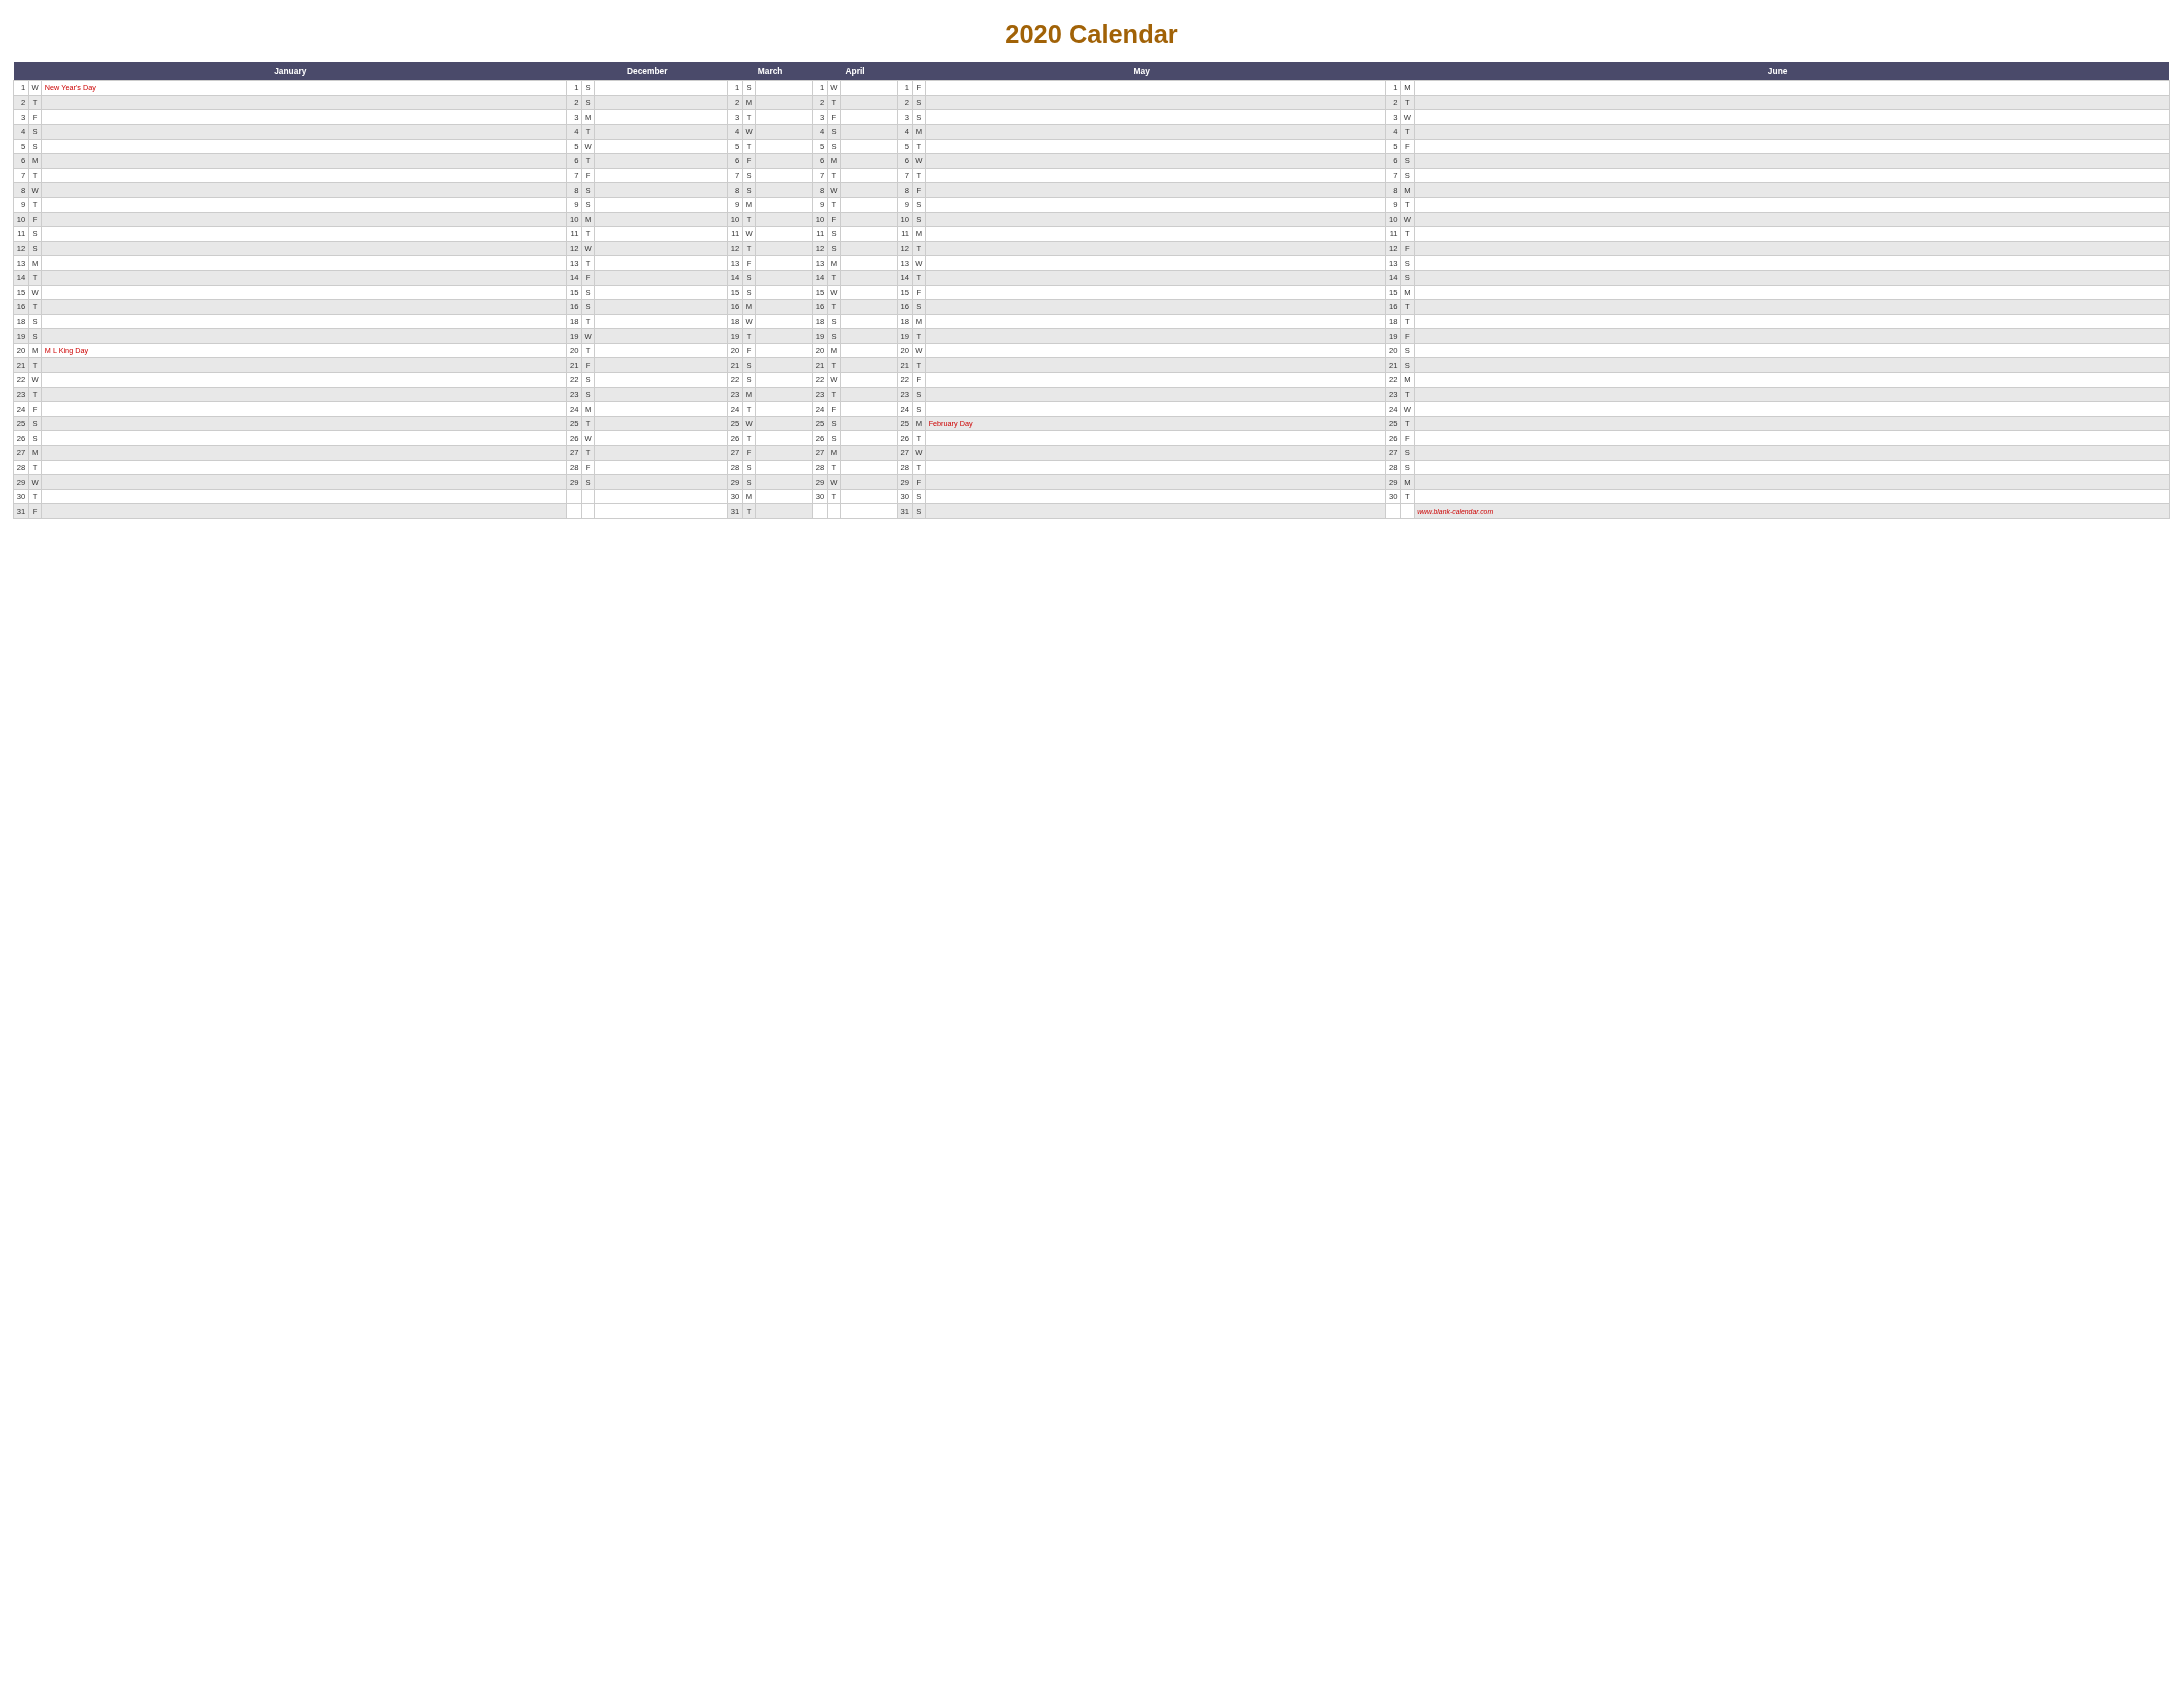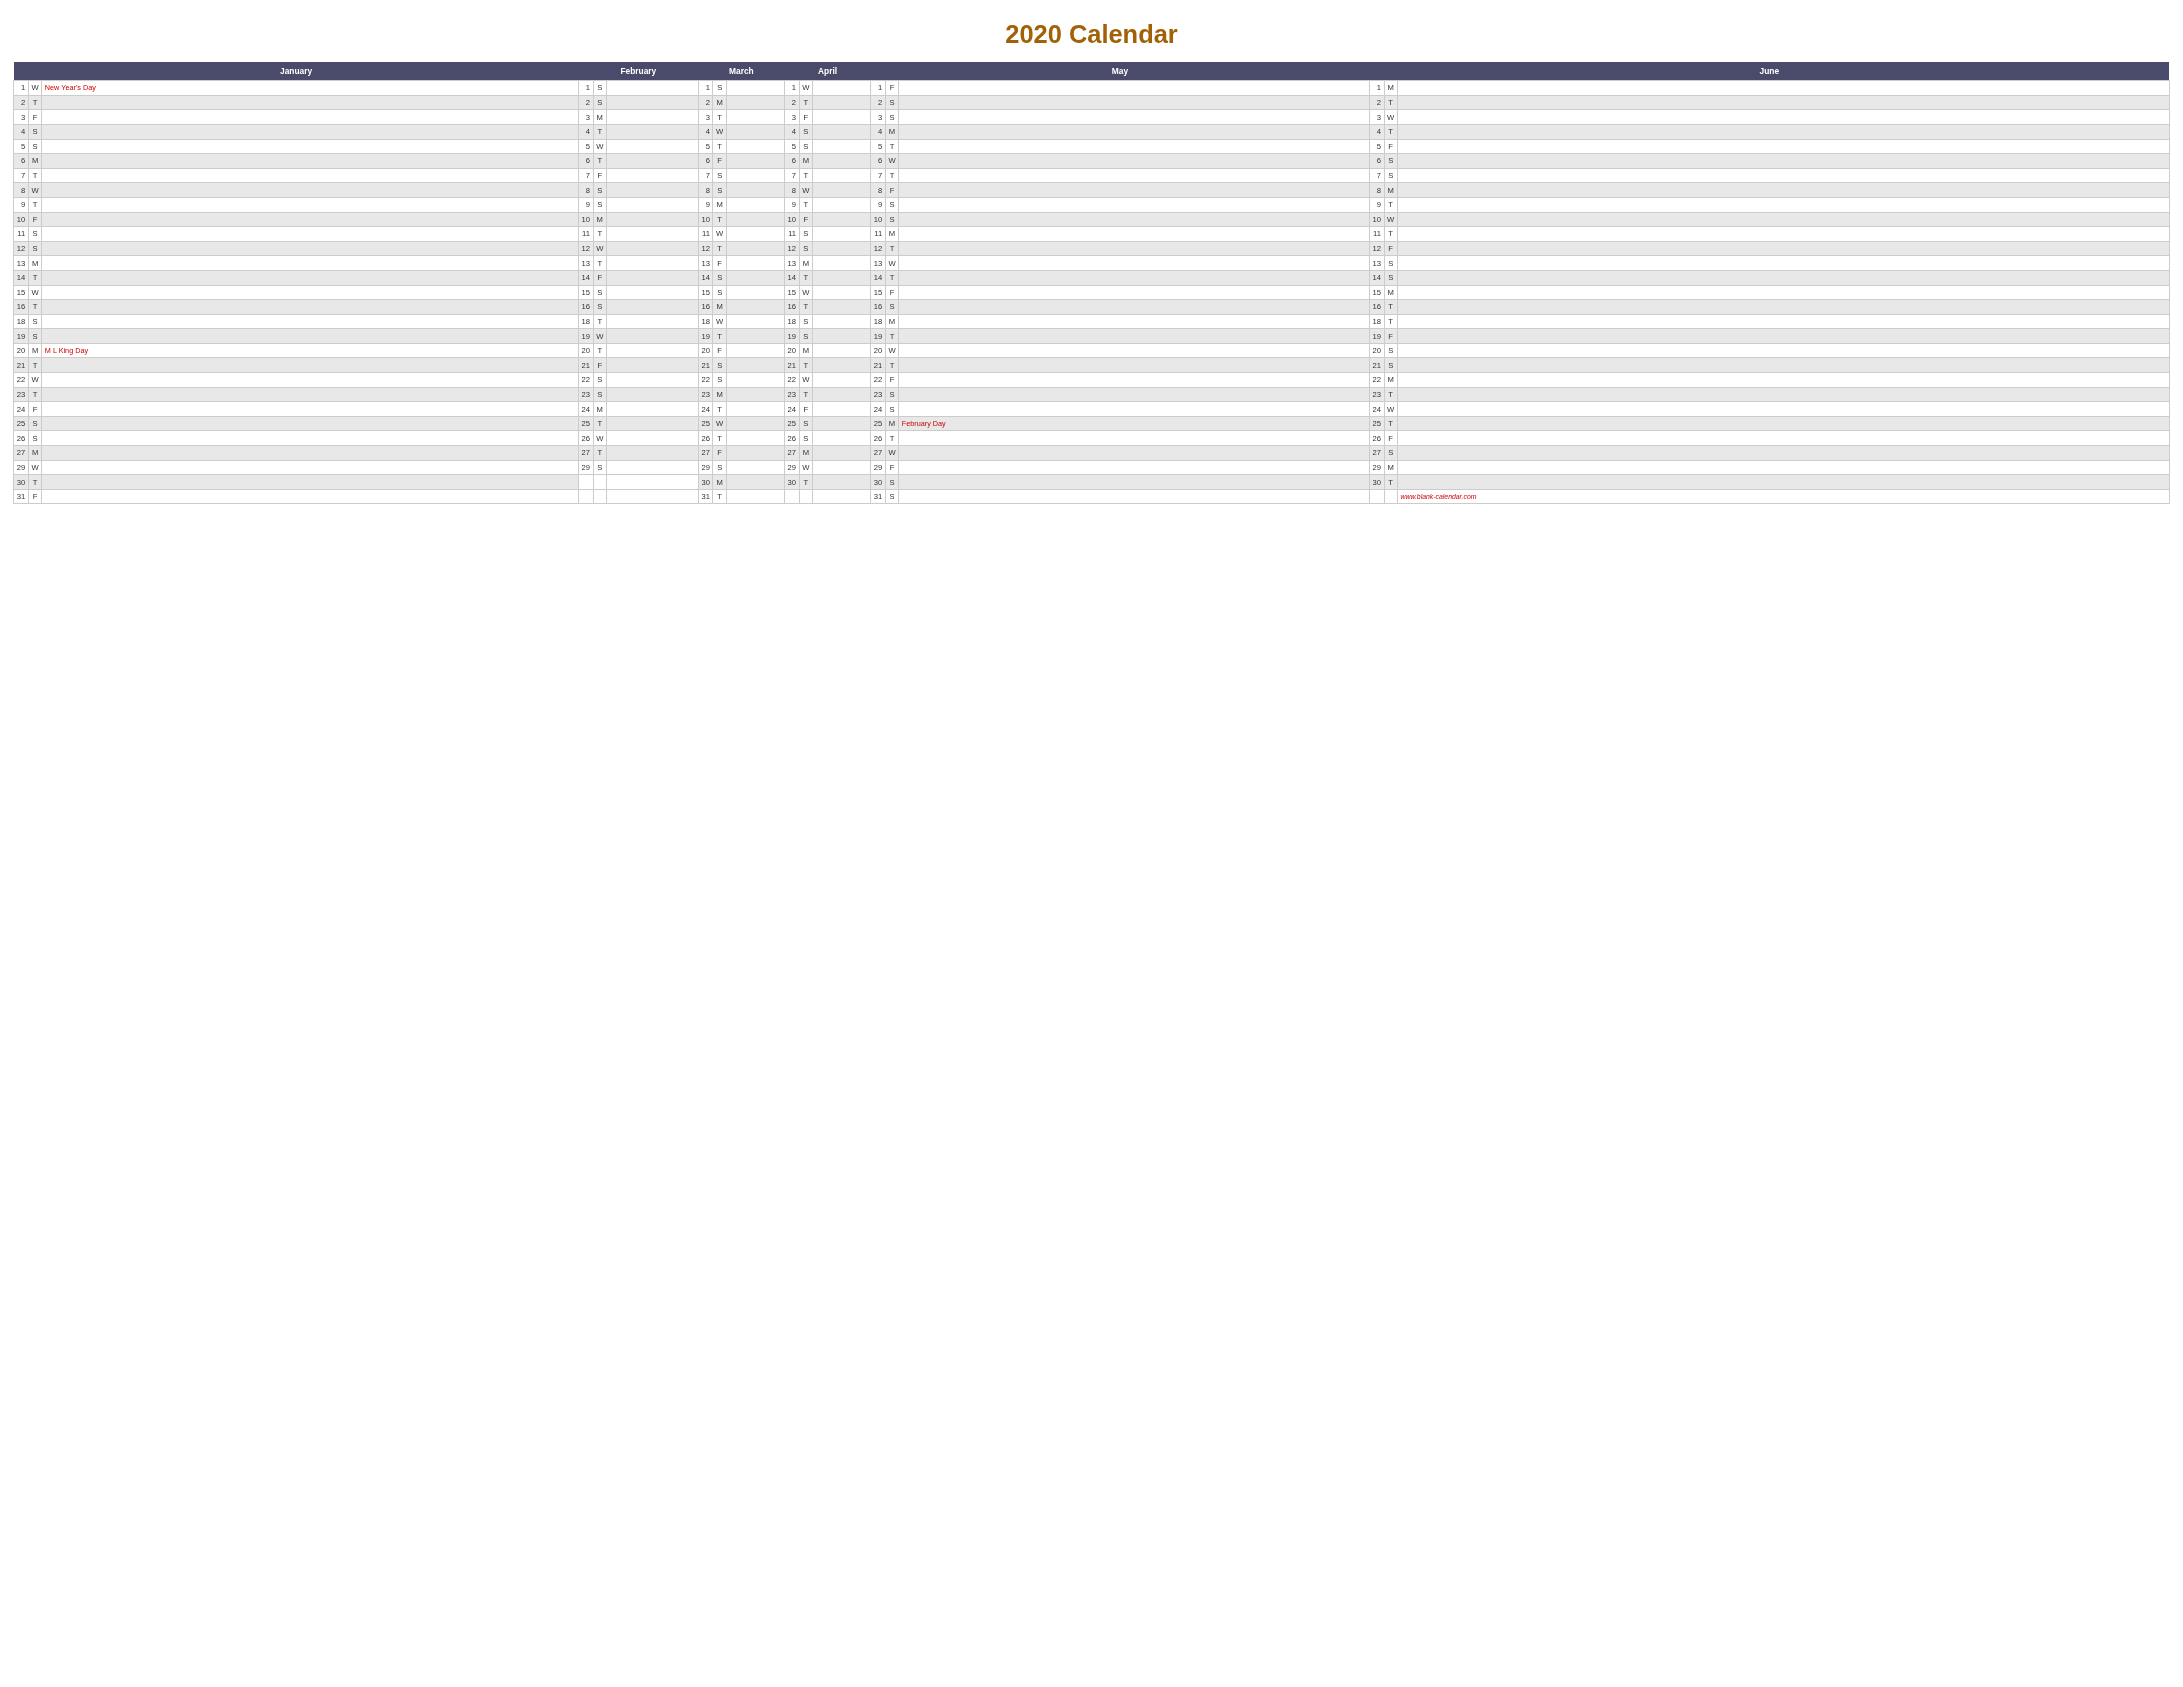--- a/index.html
+++ b/index.html
@@ -79,21 +79,21 @@
   </style>
 </head>
 <body>
 
 <h1>2020 Calendar</h1>
 
 <table class="calendar-table">
   <thead>
     <tr>
       <th colspan="3" class="month-header">January</th>
-      <th colspan="3" class="month-header">February</th>
+      <th colspan="3" class="month-header">December</th>
       <th colspan="3" class="month-header">March</th>
       <th colspan="3" class="month-header">April</th>
       <th colspan="3" class="month-header">May</th>
       <th colspan="3" class="month-header">June</th>
     </tr>
   </thead>
   <tbody id="calendar-body">
   <tr class="row-1">
         <td class="day-num">1</td>
         <td class="day-letter">W</td>
@@ -607,20 +607,40 @@
         <td class="day-num">27</td>
         <td class="day-letter">M</td>
         <td></td>
         <td class="day-num">27</td>
         <td class="day-letter">W</td>
         <td></td>
         <td class="day-num">27</td>
         <td class="day-letter">S</td>
         <td></td>
       </tr>
+      <tr class="row-28">
+        <td class="day-num">28</td>
+        <td class="day-letter">T</td>
+        <td></td>
+        <td class="day-num">28</td>
+        <td class="day-letter">F</td>
+        <td></td>
+        <td class="day-num">28</td>
+        <td class="day-letter">S</td>
+        <td></td>
+        <td class="day-num">28</td>
+        <td class="day-letter">T</td>
+        <td></td>
+        <td class="day-num">28</td>
+        <td class="day-letter">T</td>
+        <td></td>
+        <td class="day-num">28</td>
+        <td class="day-letter">S</td>
+        <td></td>
+      </tr>
       <tr class="row-29">
         <td class="day-num">29</td>
         <td class="day-letter">W</td>
         <td></td>
         <td class="day-num">29</td>
         <td class="day-letter">S</td>
         <td></td>
         <td class="day-num">29</td>
         <td class="day-letter">S</td>
         <td></td>

